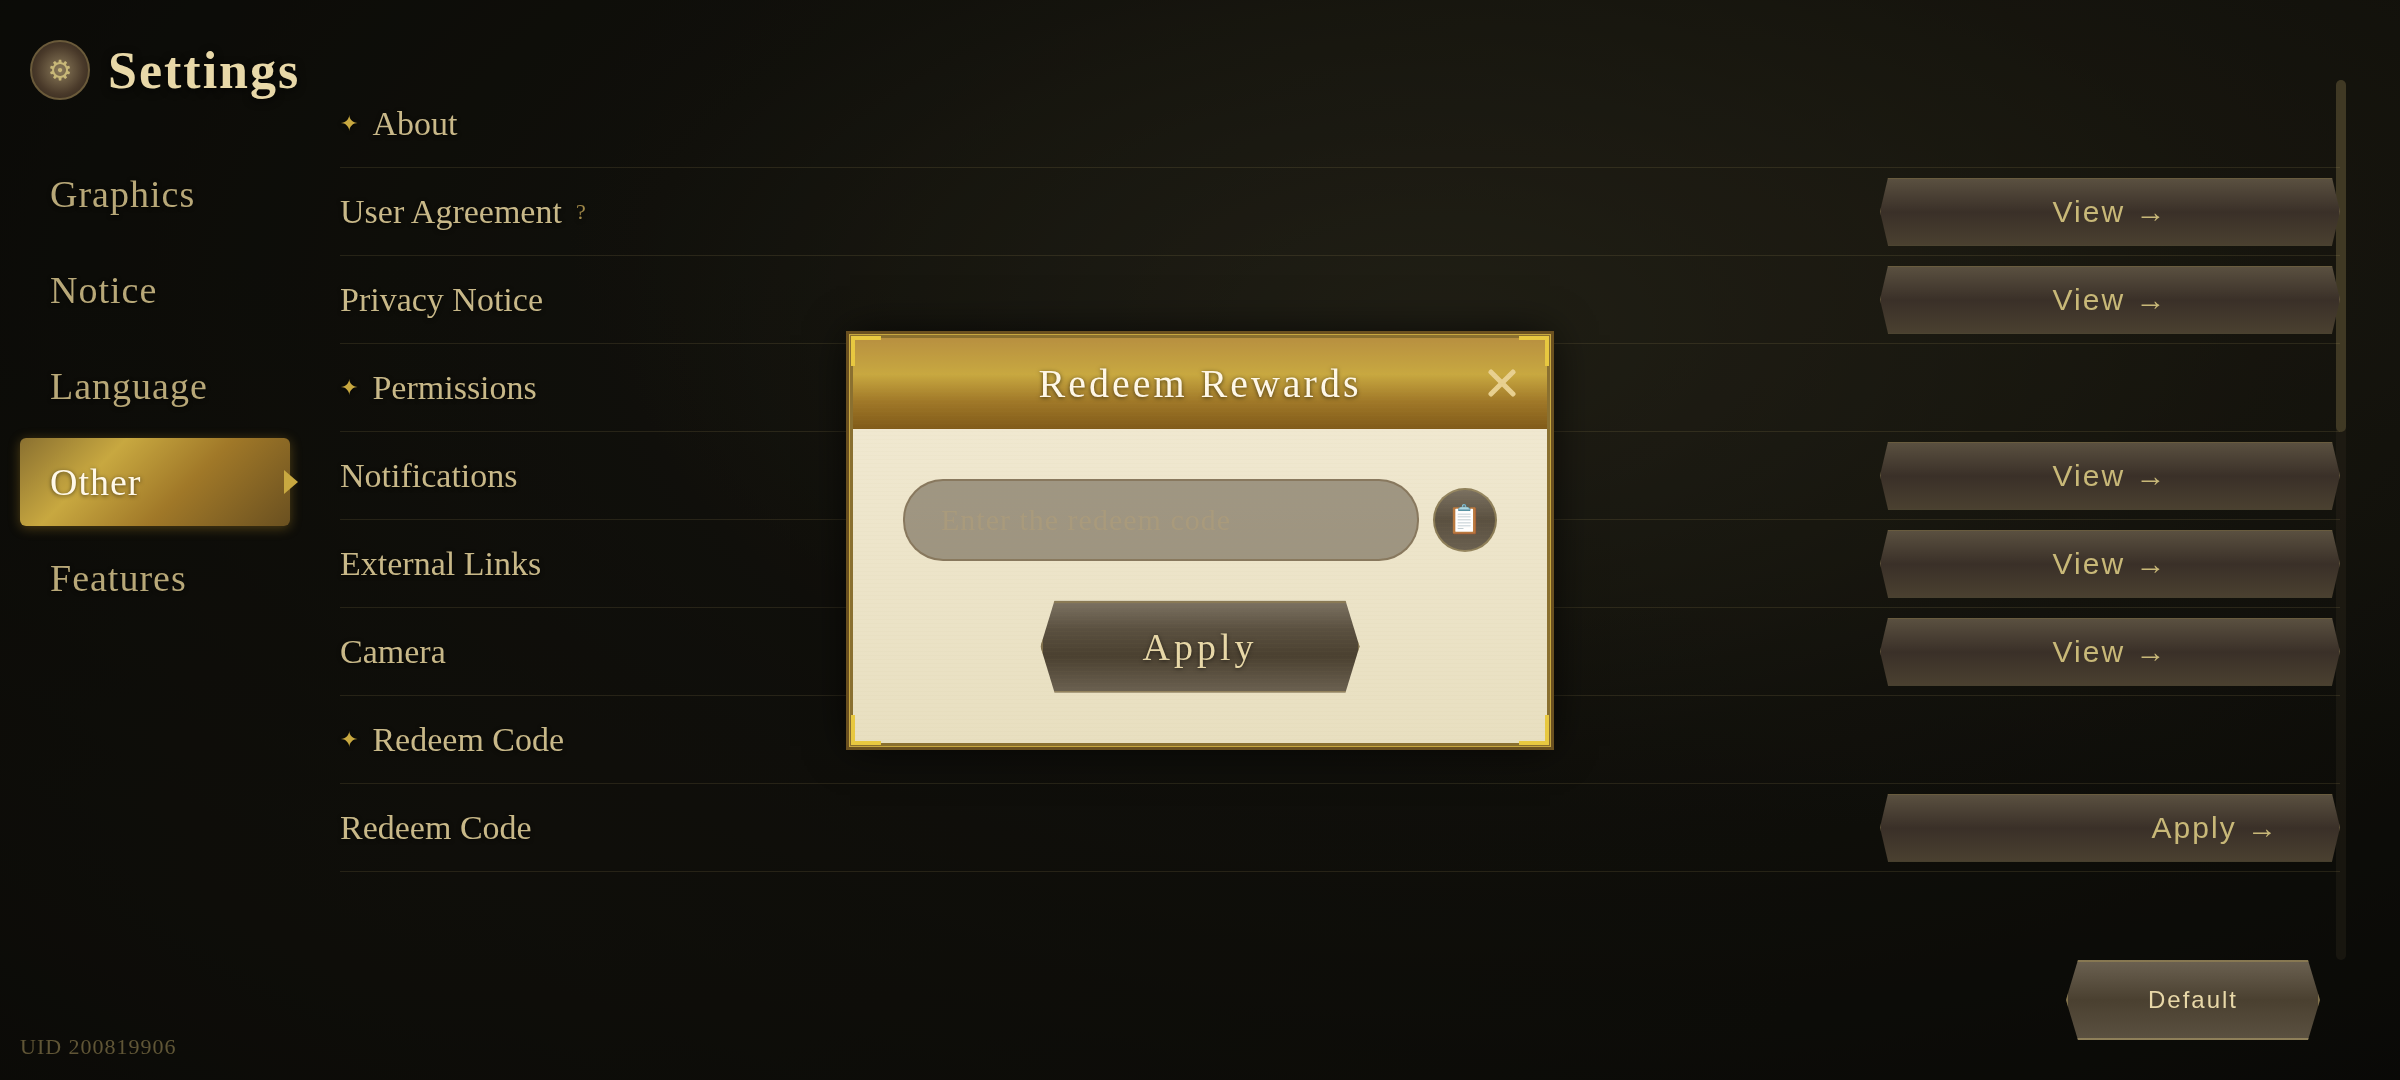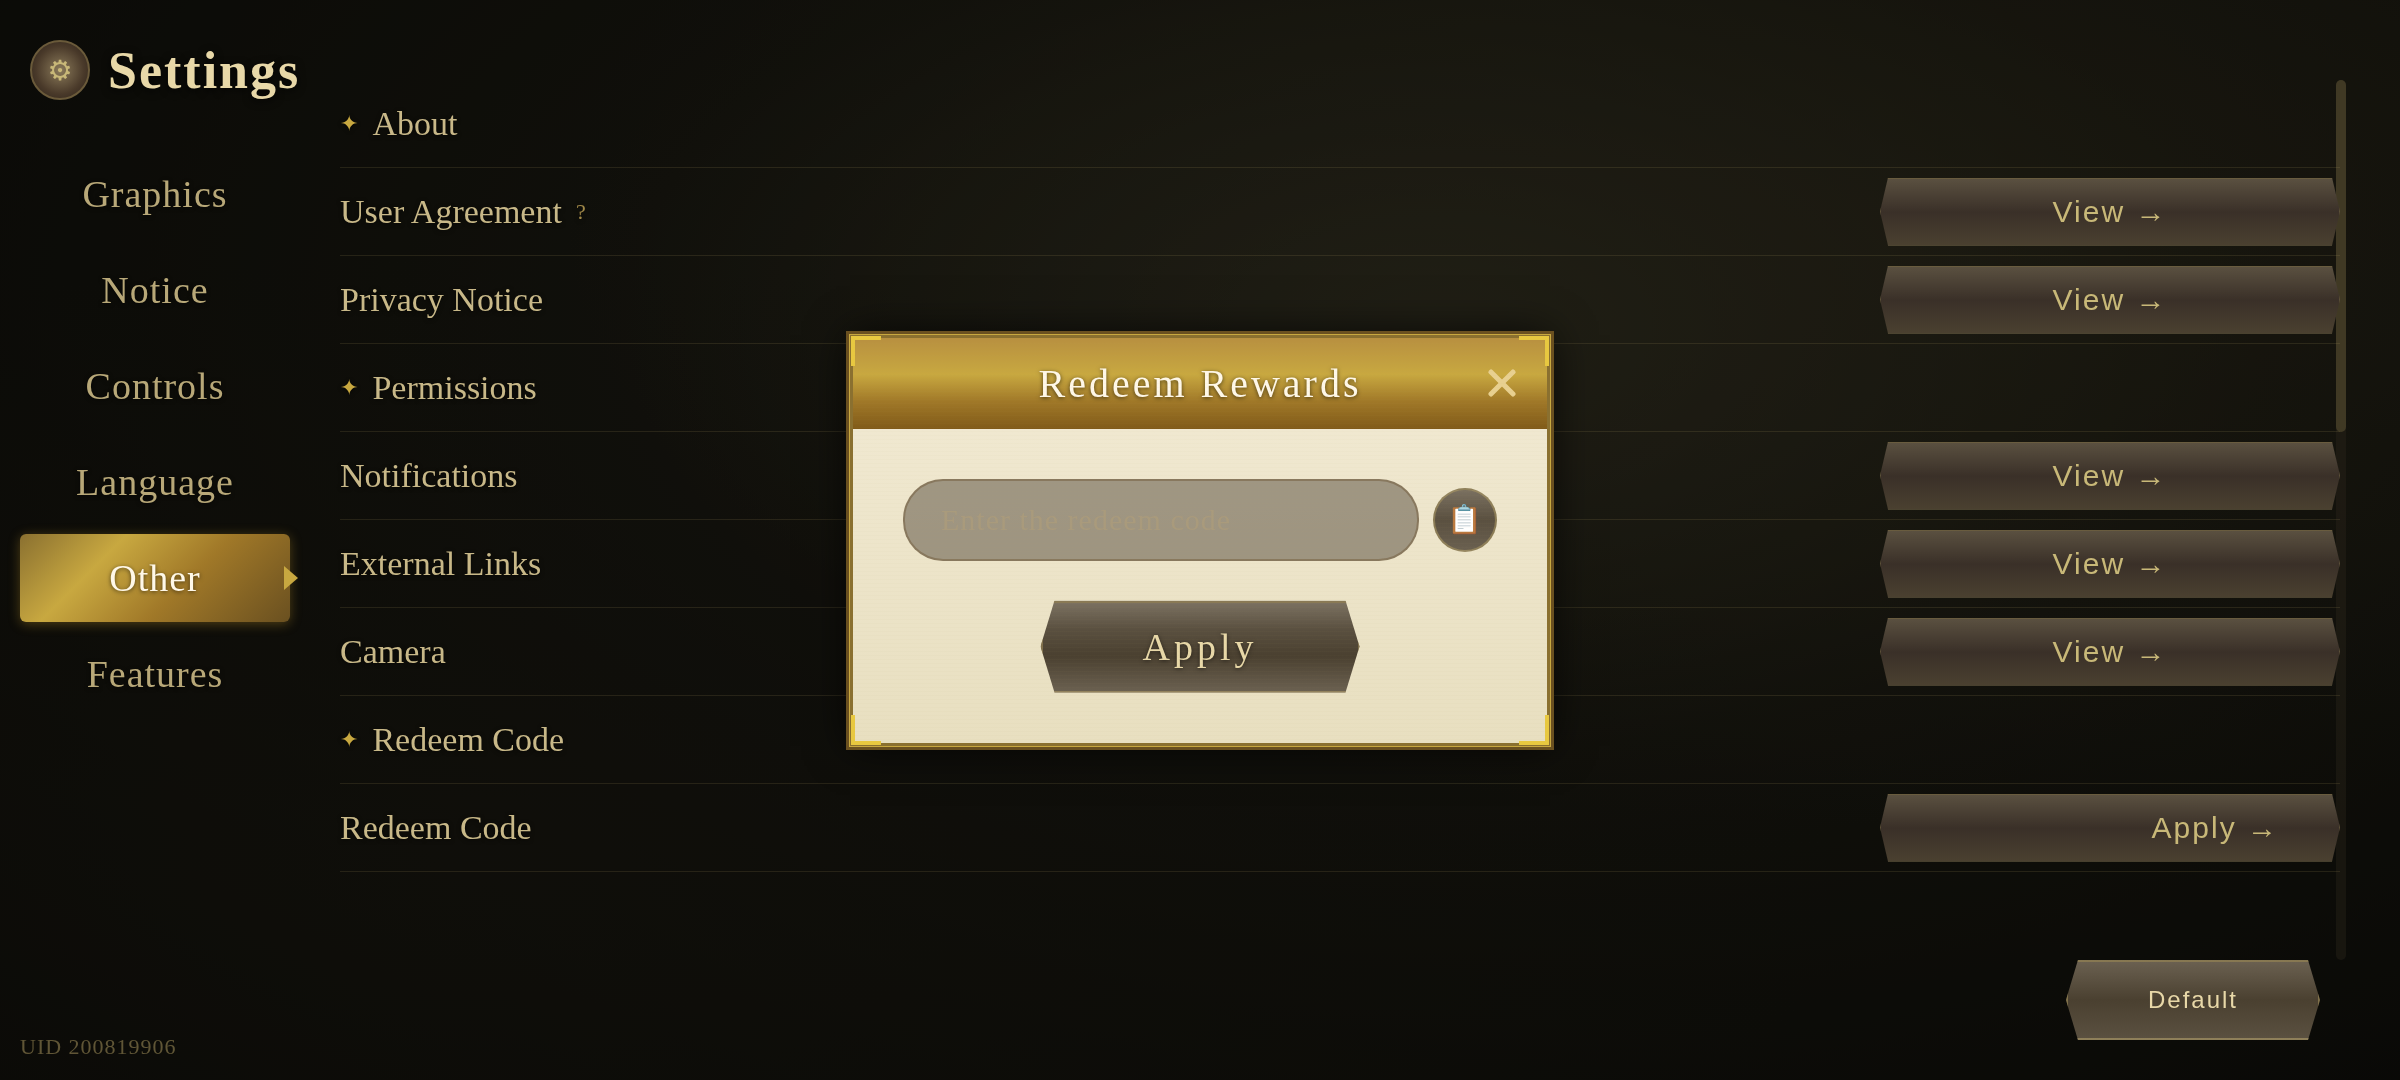--- a/index.html
+++ b/index.html
@@ -90,21 +90,20 @@
     .nav-item {
       padding: 22px 30px;
       font-size: 38px;
       color: #b8a878;
       cursor: pointer;
       border-radius: 4px;
       transition: background 0.2s;
       position: relative;
       text-shadow: 0 1px 4px rgba(0,0,0,0.6);
       letter-spacing: 1px;
-      text-align: center;
     }
 
     .nav-item.active {
       background: linear-gradient(135deg, #8a7030 0%, #c8a840 30%, #a07828 60%, #6a5020 100%);
       color: #fff8e8;
       border-radius: 6px;
       box-shadow: 0 2px 12px rgba(180,140,40,0.4);
     }
 
     .nav-item.active::after {
@@ -438,23 +437,20 @@
   </div>
 
   <div class="nav-items">
     <div class="nav-item">
       <span>Graphics</span>
     </div>
     <div class="nav-item">
       <span>Notice</span>
     </div>
     <div class="nav-item">
-      <span>Controls</span>
-    </div>
-    <div class="nav-item">
       <span>Language</span>
     </div>
     <div class="nav-item active">
       <span>Other</span>
     </div>
     <div class="nav-item">
       <span>Features</span>
     </div>
   </div>
 </div>

